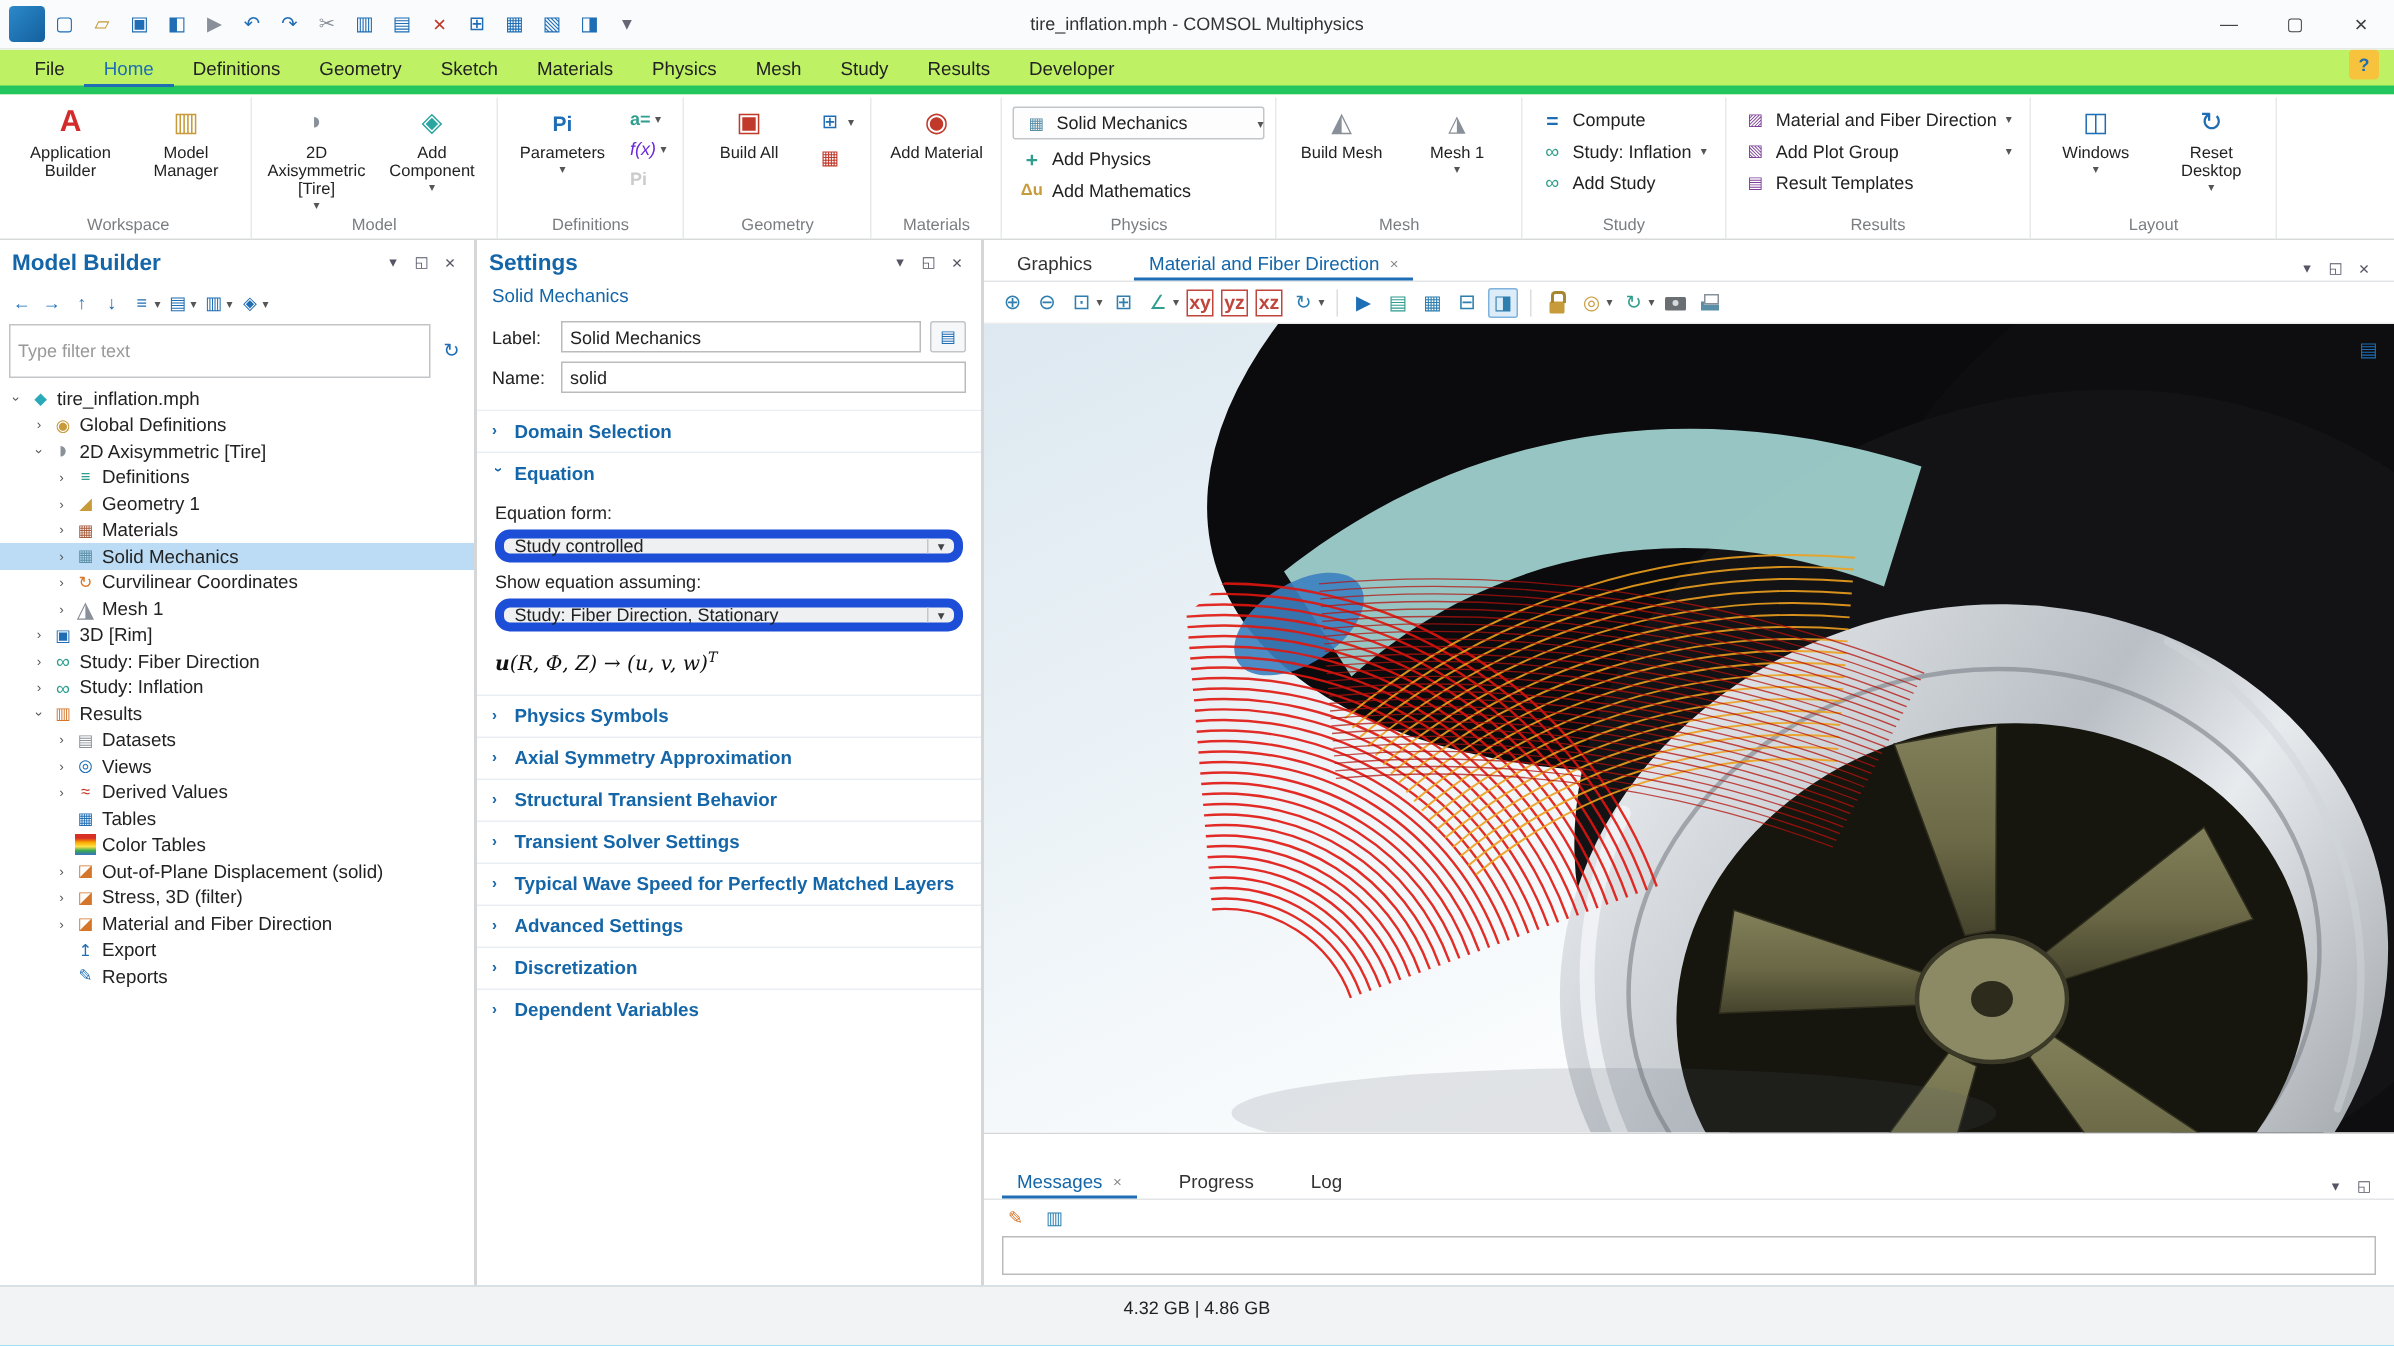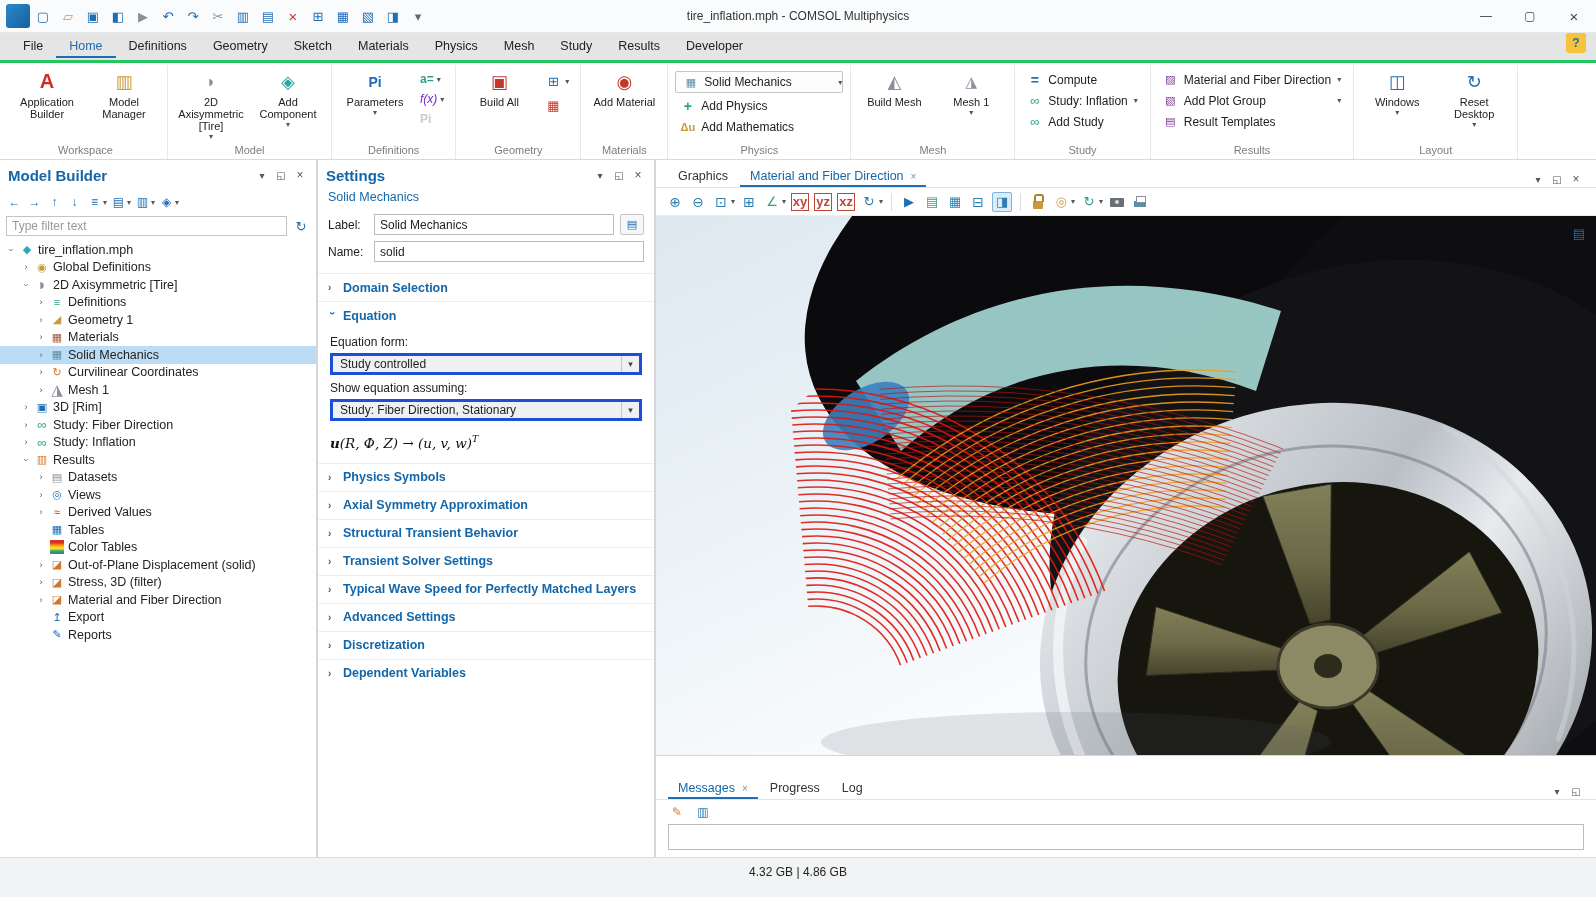--- a/index.html
+++ b/index.html
@@ -10,21 +10,21 @@
   
   .titlebar{height:33px;display:flex;align-items:center;background:#fafbfc;border-bottom:1px solid #e8e9ea;padding:0 0 0 6px;position:relative}
   .qat{display:flex;align-items:center;gap:1px}
   .icon{display:inline-flex;align-items:center;justify-content:center;width:18px;height:18px;font-size:13px;position:relative;flex:none}
   .qat .icon{width:24px;height:24px}
   .win-title{position:absolute;left:0;right:0;text-align:center;font-size:12px;color:#333;pointer-events:none}
   .wincontrols{margin-left:auto;display:flex;height:33px}
   .wincontrols .icon{width:44px;height:33px;font-size:12px;color:#444}
 
   
-  .menubar{height:30px;display:flex;align-items:flex-start;background:#e5e5e5;border-bottom:3px solid #22c55e;padding:0 10px}
+  .menubar{height:30px;display:flex;align-items:flex-start;background:#bef264;border-bottom:6px solid #22c55e;padding:0 10px}
   .menutab{padding:6px 13px 5px;font-size:12.5px;color:#222;cursor:default}
   .menutab.active{color:#1f6db5;border-bottom:2px solid #1f6db5;padding-bottom:3px}
   .help-btn{margin-left:auto;width:20px;height:20px;margin-bottom:4px;border-radius:3px;background:#f7c23c;color:#1f6db5;font-weight:bold;display:flex;align-items:center;justify-content:center}
 
   
   .ribbon{height:97px;background:#fff;border-bottom:1px solid #d8d9da;display:flex;align-items:stretch;padding:2px 4px 0;overflow:hidden}
   .rgroup{display:flex;flex-direction:column;border-right:1px solid #e8e9ea;padding:1px 7px 0}
   .rgroup-content{flex:1;display:flex;gap:5px;align-items:stretch}
   .rgroup-label{font-size:11px;color:#7a7d80;text-align:center;padding:1px 0 3px}
   .rbig{width:72px;display:flex;flex-direction:column;align-items:center;padding:3px 1px 0;font-size:11px;color:#222;text-align:center;border-radius:3px;cursor:default}
@@ -52,50 +52,50 @@
   .panel-head{height:30px;display:flex;align-items:center;padding:0 8px;gap:6px;flex:none}
   .panel-title{color:#1466a8;font-size:15px;font-weight:bold}
   .panel-head-icons{margin-left:auto;display:flex;gap:3px}
   .panel-head-icons .icon{width:16px;height:16px;font-size:10px;color:#556}
 
   
   .mb-toolbar{display:flex;align-items:center;gap:3px;padding:0 6px;height:24px;flex:none}
   .mb-toolbar .icon{width:17px;height:16px;font-size:12px}
   .mb-toolbar .tbtn{display:flex;align-items:center}
   .mb-filter{display:flex;align-items:center;padding:2px 6px;gap:5px;flex:none}
-  .mb-filter input{flex:1;height:20px;border:1px solid #c2c4c6;font-size:12px;padding:0 5px;font-family:inherit;color:#333}
+  .mb-filter input{flex:1;height:36px;border:1px solid #c2c4c6;font-size:12px;padding:0 5px;font-family:inherit;color:#333}
   .mb-filter input::placeholder{color:#999}
   .tree{flex:1;overflow:hidden;padding-top:3px;font-size:12.5px}
   .tree-row{display:flex;align-items:center;height:17.5px;gap:4px;white-space:nowrap;cursor:default}
   .tree-row.selected{background:#bcdcf5}
   .tree-arrow{width:10px;font-size:9px;color:#555;text-align:center;flex:none}
   .tree-arrow.exp{transform:rotate(90deg)}
   .tree-row .icon{width:14px;height:14px;font-size:11px}
 
   
   .settings-subtitle{color:#1466a8;font-size:12.5px;padding:0 10px 7px}
   .field-row{display:flex;align-items:center;gap:6px;padding:3px 10px}
   .field-row label{width:40px;font-size:12px;color:#222;flex:none}
   .field-row input{flex:1;height:21px;border:1px solid #b9bbbd;padding:0 5px;font-size:12px;font-family:inherit;color:#222}
   .fbtn{width:24px;height:21px;border:1px solid #c3c6c9;background:#f6f7f8;border-radius:2px;display:flex;align-items:center;justify-content:center;flex:none}
   .sections{margin-top:8px;overflow:hidden}
   .section-head{display:flex;align-items:center;gap:7px;height:28px;padding:0 10px;border-top:1px solid #e9eef3;color:#1466a8;font-size:12.5px;font-weight:bold;cursor:default}
   .sec-arrow{font-size:10px;color:#1466a8;width:8px;flex:none}
   .sec-arrow.exp{transform:rotate(90deg)}
   .eq-body{padding:0 12px 12px}
   .eq-label{font-size:12px;color:#222;margin:6px 0 4px}
-  .combo{height:22px;background:#eef0f1;border:3px solid #1d4ed8;display:flex;align-items:center;padding:0 0 0 7px;font-size:12px;color:#222;border-radius:0;cursor:default}
+  .combo{height:22px;background:#eef0f1;border:6px solid #1d4ed8;display:flex;align-items:center;padding:0 0 0 7px;font-size:12px;color:#222;border-radius:10px;cursor:default}
   .combo .combo-val{flex:1}
   .combo .combo-arrow{width:18px;height:100%;display:flex;align-items:center;justify-content:center;color:#444;font-size:9px;border-left:1px solid #c4c7c9}
   .eq-math{font-family:"DejaVu Serif",serif;font-style:italic;font-size:13.5px;margin:12px 0 0;color:#111}
   .eq-math sub,.eq-math sup{font-size:9.5px}
 
   
   .gtabs-row{height:28px;display:flex;align-items:flex-end;background:#fff;padding:0 12px;border-bottom:1px solid #e4e5e7;flex:none}
-  .tabset{display:flex;gap:2px}
+  .tabset{display:flex;gap:18px}
   .gtab{display:flex;align-items:center;gap:7px;padding:5px 10px 4px;font-size:12.5px;color:#333;cursor:default}
   .gtab.active{color:#1466a8;border-bottom:2px solid #1f6db5;padding-bottom:2px}
   .tab-close{font-size:10px;color:#888}
   .gtoolbar{height:28px;display:flex;align-items:center;gap:5px;padding:0 10px;border-bottom:1px solid #ededee;flex:none}
   .gtoolbar .tbtn{display:flex;align-items:center;gap:1px}
   .gtoolbar .icon{width:18px;height:18px;font-size:13px}
   .tool-active{background:#ddecf9;border:1px solid #7fb2dc;border-radius:2px}
   .tsep{width:1px;height:18px;background:#ddd;margin:0 3px;flex:none}
   .axischip{width:20px;height:14px;border:1px solid #c0453a;color:#c0453a;font-size:8px;font-weight:bold;display:inline-flex;align-items:center;justify-content:center;background:#fff}
   .viewport{flex:1;position:relative;background:linear-gradient(155deg,#dde8f0 0%,#e9f1f6 30%,#fafcfd 68%,#f2f5f7 100%);overflow:hidden}

